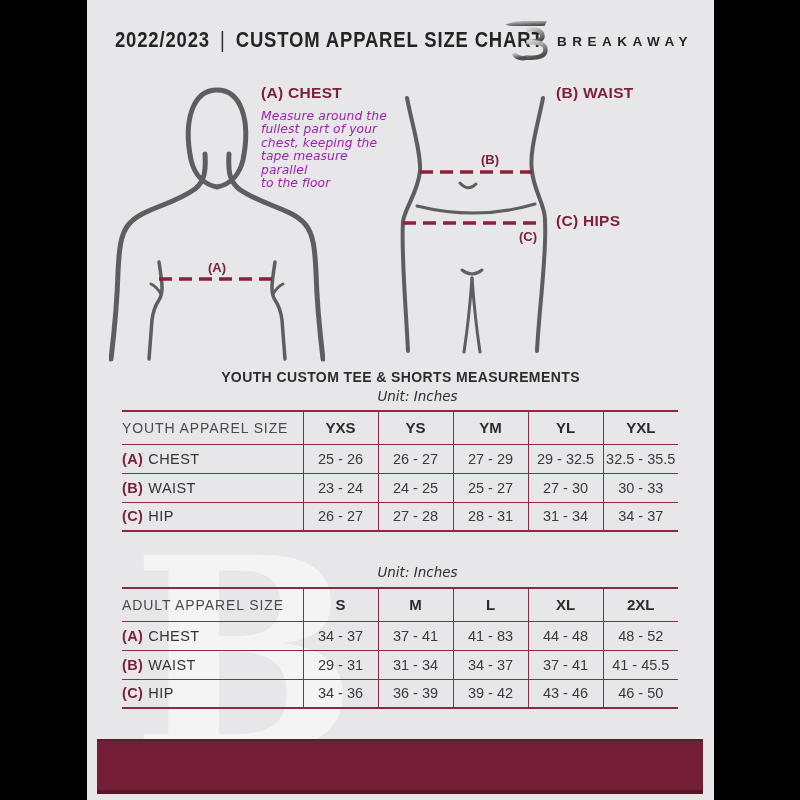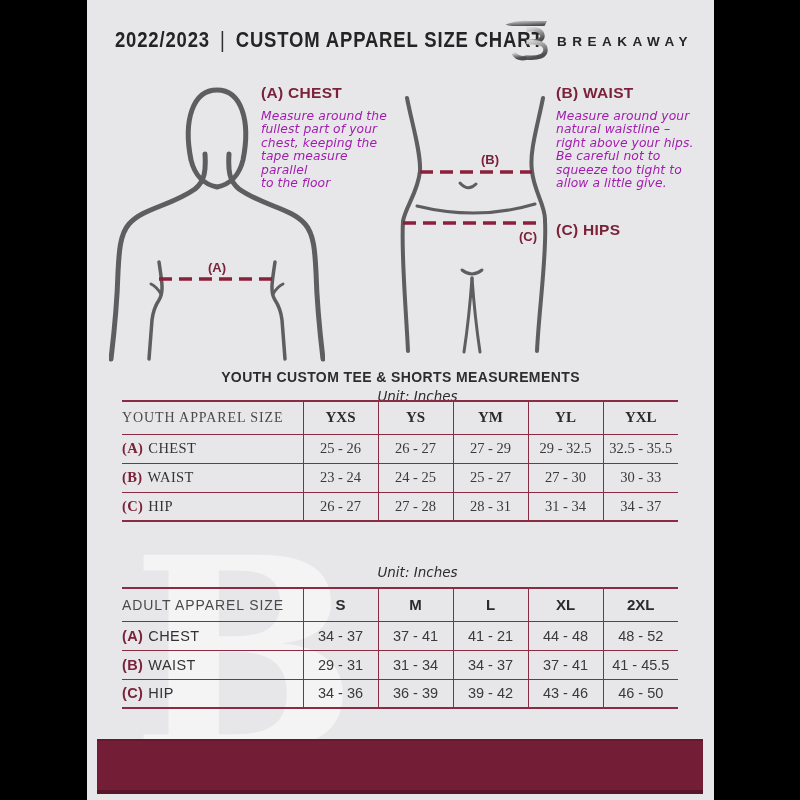--- a/index.html
+++ b/index.html
@@ -46,40 +46,40 @@
   .guide{position:absolute;width:142px;}
   .guide h3{
     margin:0;font-size:15.5px;font-weight:bold;color:#7b2139;letter-spacing:0.3px;
   }
   .guide p{
     margin:8px 0 0 0;font-family:"DejaVu Sans",sans-serif;font-style:italic;
     font-size:12.3px;line-height:13.4px;color:#a21caf;white-space:pre-line;letter-spacing:0.1px;
   }
   .guide-a{left:174px;top:84px;width:134px;}
   .guide-b{left:469px;top:84px;}
-  .guide-c{left:469px;top:221px;}
+  .guide-c{left:469px;top:212px;}
 
   
   .tbl-title{
     position:absolute;left:0;width:627px;text-align:center;
     font-weight:bold;font-size:14px;color:#2d2d2d;letter-spacing:0.4px;
   }
   .tbl-unit{
     position:absolute;left:0;width:627px;text-align:center;
     font-family:"DejaVu Sans",sans-serif;font-style:italic;font-size:13.5px;color:#2d2d2d;padding-left:17px;
   }
   .t-youth-title{top:369px;} .t-youth-unit{top:388px;}
   .t-adult-title{top:545px;} .t-adult-unit{top:564px;}
 
   
   table.size-table{
     position:absolute;left:35px;width:556px;border-collapse:collapse;table-layout:fixed;
     border-top:2px solid #8a2c44;border-bottom:2px solid #8a2c44;
   }
-  .tbl-youth{top:400px;font-family:Liberation Serif, serif;} .tbl-adult{top:587px;}
+  .tbl-youth{top:410px;} .tbl-adult{top:587px;}
   table.size-table col.c0{width:181px;} table.size-table col.cn{width:75px;}
   table.size-table tr{border-bottom:1.5px solid #8a2c44;}
   table.size-table th,table.size-table td{
     padding:0;border-left:1.5px solid #8a2c44;vertical-align:middle;
   }
   table.size-table th:first-child,table.size-table td:first-child{border-left:none;}
   table.size-table thead tr{height:33px;}
   table.size-table tbody tr{height:29px;}
   th.size-axis{
     text-align:left;padding-left:11px;font-weight:normal;font-size:14px;
@@ -158,26 +158,20 @@
       <div class="guide guide-a">
         <h3>(A) CHEST</h3>
         <p>Measure around the
 fullest part of your
 chest, keeping the
 tape measure parallel
 to the floor</p>
       </div>
       <div class="guide guide-b">
         <h3>(B) WAIST</h3>
-        <p>Measure around your
-natural waistline –
-right above your hips.
-Be careful not to
-squeeze too tight to
-allow a little give.</p>
       </div>
       <div class="guide guide-c">
         <h3>(C) HIPS</h3>
       </div>
 
       <div class="tbl-title t-youth-title">YOUTH CUSTOM TEE &amp; SHORTS MEASUREMENTS</div>
       <div class="tbl-unit t-youth-unit">Unit: Inches</div>
       <table class="size-table tbl-youth">
         <colgroup>
             <col class="c0">
@@ -243,21 +237,21 @@
             <th class="size-code">L</th>
             <th class="size-code">XL</th>
             <th class="size-code">2XL</th>
           </tr>
         </thead>
         <tbody>
           <tr>
             <td class="row-label"><span class="pfx">(A)</span><span>CHEST</span></td>
             <td class="val">34 - 37</td>
             <td class="val">37 - 41</td>
-            <td class="val">41 - 21</td>
+            <td class="val">41 - 83</td>
             <td class="val">44 - 48</td>
             <td class="val">48 - 52</td>
           </tr>
           <tr>
             <td class="row-label"><span class="pfx">(B)</span><span>WAIST</span></td>
             <td class="val">29 - 31</td>
             <td class="val">31 - 34</td>
             <td class="val">34 - 37</td>
             <td class="val">37 - 41</td>
             <td class="val">41 - 45.5</td>

